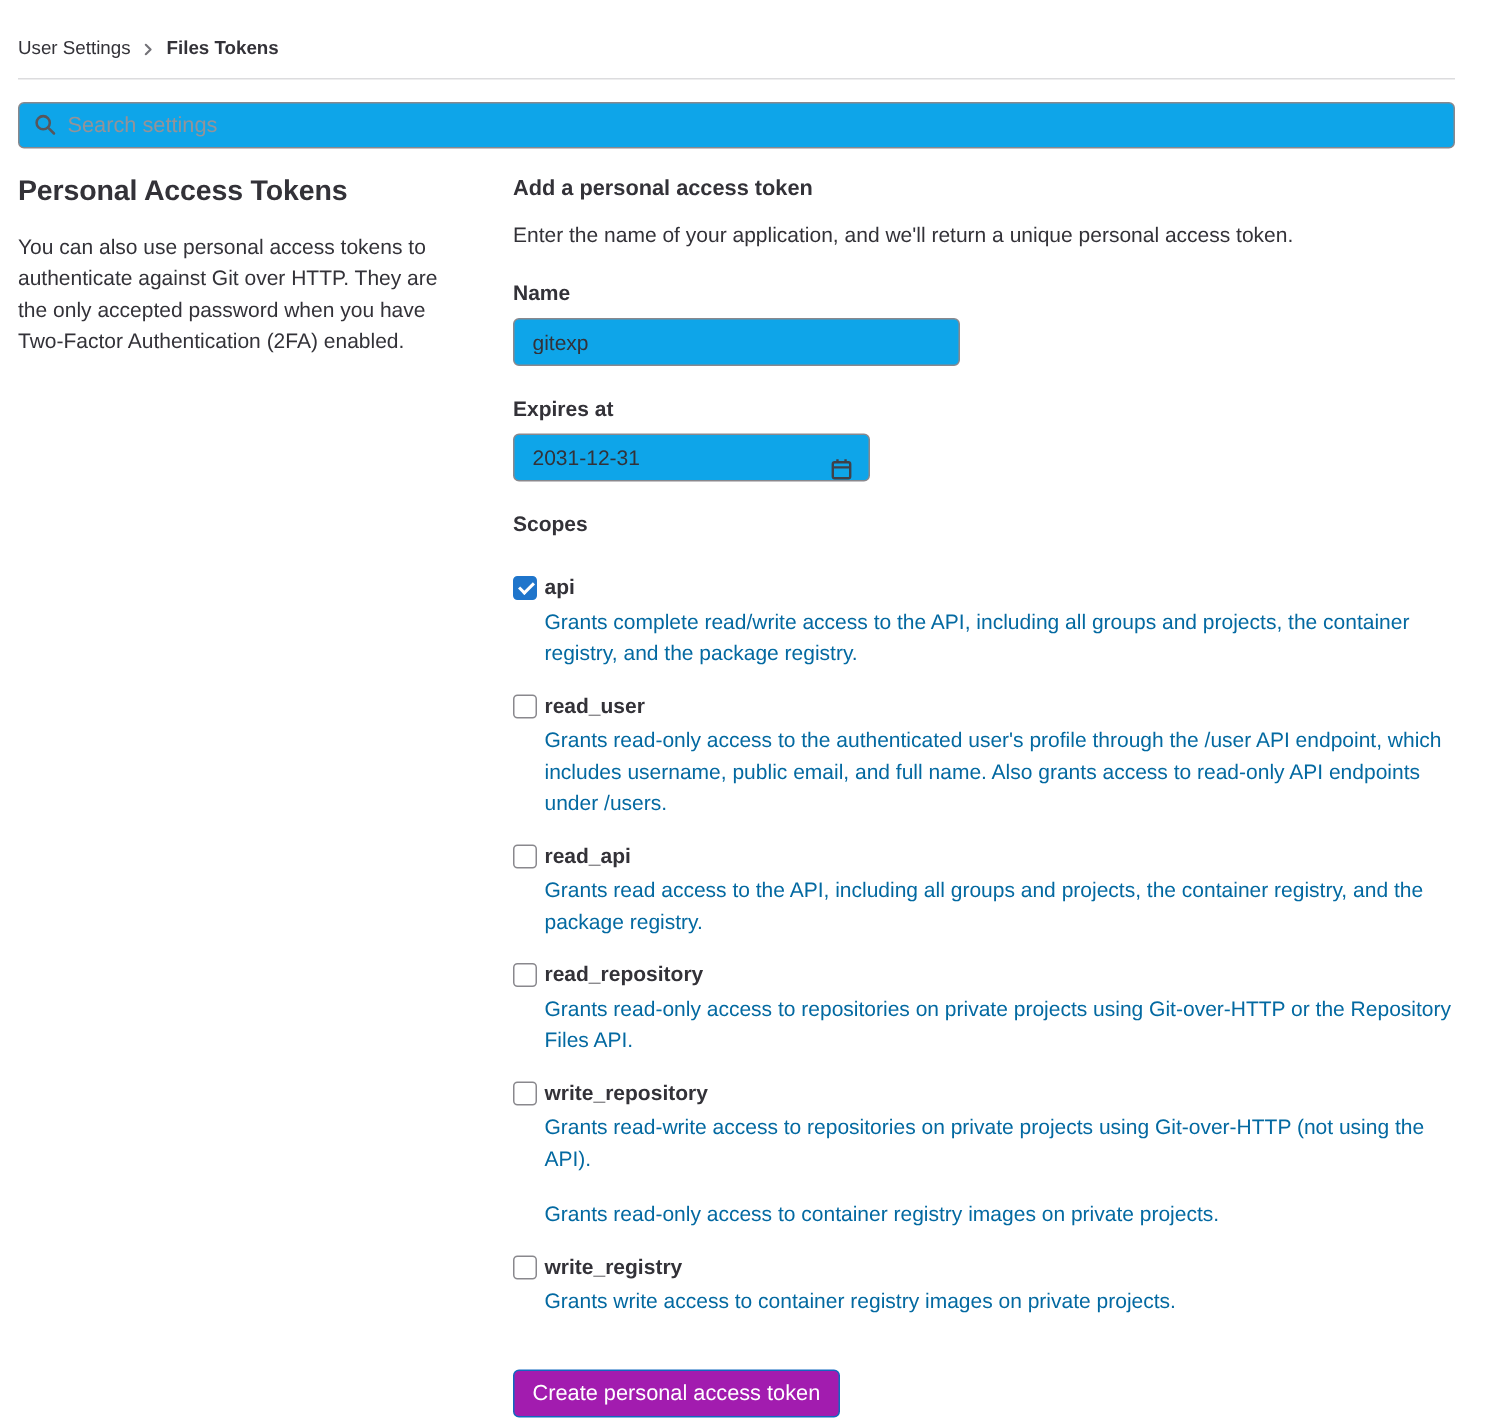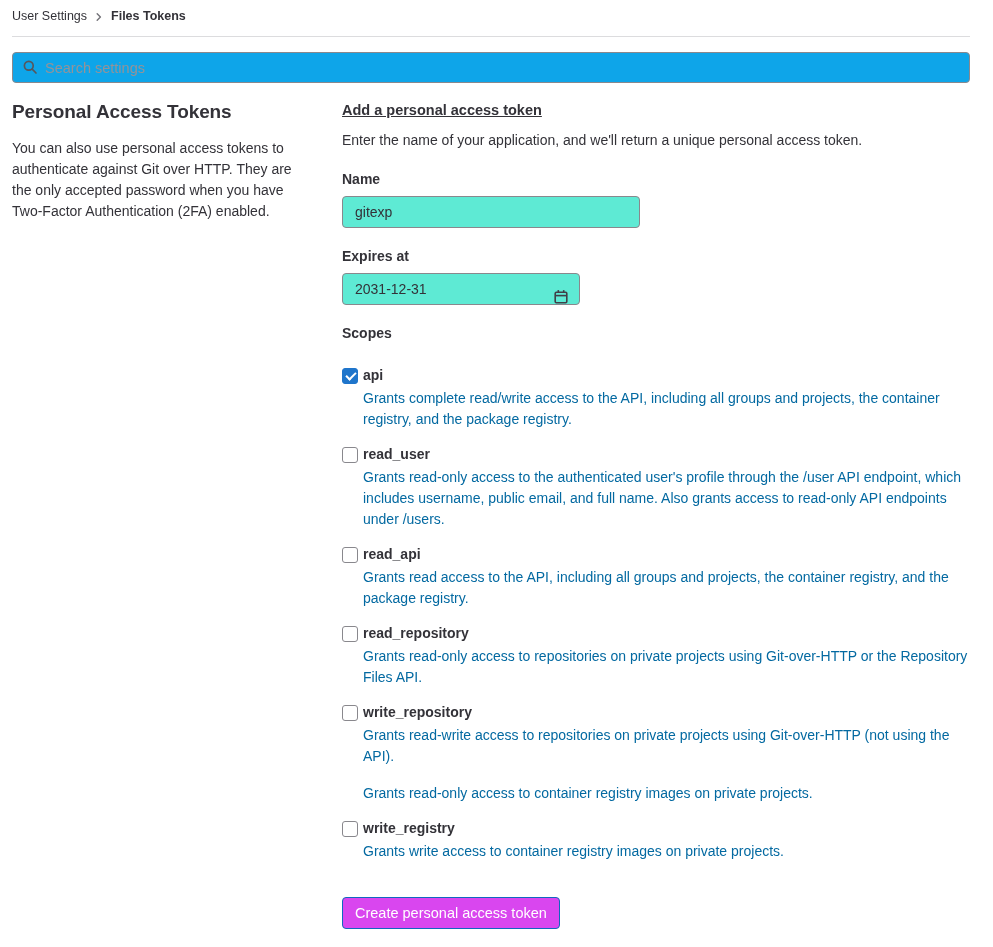--- a/index.html
+++ b/index.html
@@ -5,21 +5,21 @@
   * { margin: 0; padding: 0; box-sizing: border-box; }
   html, body { background: #fff; }
   body {
     width: 993px;
     height: 947px;
     overflow: hidden;
     font-family: "Liberation Sans", sans-serif;
     font-size: 14px;
     color: #333238;
   }
-  .page { padding: 0 23px 0 12px; }
+  .page { padding: 16px 23px 0 12px; }
 
   
   .breadcrumb {
     display: flex;
     align-items: center;
     gap: 8px;
     padding: 9px 0 13px;
     font-size: 12.5px;
   }
   .breadcrumb a { color: #333238; text-decoration: none; cursor: pointer; }
@@ -61,42 +61,42 @@
     letter-spacing: -0.1px;
     margin: 0 0 15px;
   }
   .col-left p {
     font-size: 14px;
     line-height: 21px;
     margin: 0 0 16px;
     color: #333238;
   }
 
-  .form-title { font-size: 14.5px; font-weight: bold; line-height: 18px; text-decoration: underline; }
+  .form-title { font-size: 14.5px; font-weight: bold; line-height: 18px; }
   .form-subtitle { margin-top: 11px; line-height: 21px; }
 
   .field-label {
     display: block;
     font-weight: bold;
     font-size: 14px;
     line-height: 17px;
     margin-top: 20px;
   }
   .text-input {
     display: block;
     margin-top: 8px;
     height: 32px;
     border: 1px solid #89888d;
     border-radius: 4px;
     padding: 0 12px;
     font-family: "Liberation Sans", sans-serif;
     font-size: 14px;
     color: #333238;
     outline: none;
-    background: #5eead4;
+    background: #0ea5e9;
   }
   .name-input { width: 298px; }
   .date-wrap { position: relative; width: 238px; }
   .date-wrap input { width: 100%; padding-right: 38px; }
   .calendar-icon {
     position: absolute;
     right: 11px; top: 16px;
     color: #404048;
     cursor: pointer;
   }
@@ -132,21 +132,21 @@
     margin: 4px 0 0 21px;
     line-height: 21px;
     color: #0369a1;
   }
 
   
   .submit-btn {
     margin-top: 19px;
     height: 32px;
     padding: 0 12px;
-    background: #d946ef;
+    background: #a21caf;
     border: 1px solid #1068bf;
     border-radius: 4px;
     color: #fff;
     font-family: "Liberation Sans", sans-serif;
     font-size: 14.5px;
     cursor: pointer;
   }
 </style>
 </head>
 <body>

